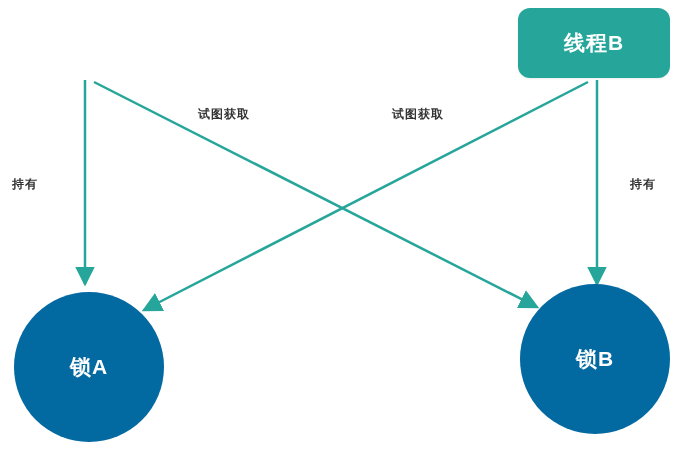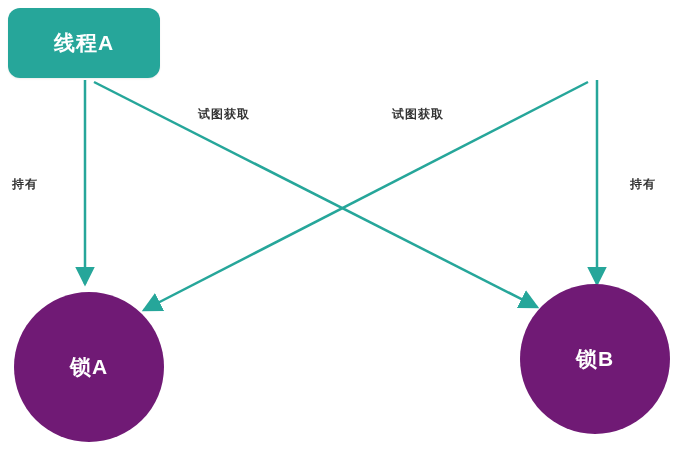--- a/index.html
+++ b/index.html
@@ -33,21 +33,21 @@
     color: #ffffff;
     font-size: 21px;
     font-weight: bold;
     letter-spacing: 1px;
     box-shadow: 0 1px 2px rgba(0,0,0,0.08);
   }
   .node-circle {
     position: absolute;
     width: 150px;
     height: 150px;
-    background: #701a75;
+    background: #0369a1;
     border-radius: 50%;
     display: flex;
     align-items: center;
     justify-content: center;
     color: #ffffff;
     font-size: 21px;
     font-weight: bold;
     letter-spacing: 1px;
     text-align: right;
   }
@@ -82,24 +82,24 @@
 
     <line x1="85" y1="80" x2="85" y2="284" stroke="#26A69A" stroke-width="2.5" marker-end="url(#arrowhead)"></line>
 
     <line x1="597" y1="80" x2="597" y2="284" stroke="#26A69A" stroke-width="2.5" marker-end="url(#arrowhead)"></line>
 
     <line x1="94" y1="82" x2="537" y2="307" stroke="#26A69A" stroke-width="2.5" marker-end="url(#arrowhead)"></line>
 
     <line x1="588" y1="82" x2="144" y2="310" stroke="#26A69A" stroke-width="2.5" marker-end="url(#arrowhead)"></line>
   </svg>
 
-  <div id="thread-a" class="node-rect">
-    <span>线程A</span>
+
+  <div id="thread-b" class="node-rect">
+    <span>线程B</span>
   </div>
-
 
   <div id="lock-a" class="node-circle">
     <span>锁A</span>
   </div>
 
   <div id="lock-b" class="node-circle">
     <span>锁B</span>
   </div>
 
   <div id="label-holds-a" class="edge-label">持有</div>

